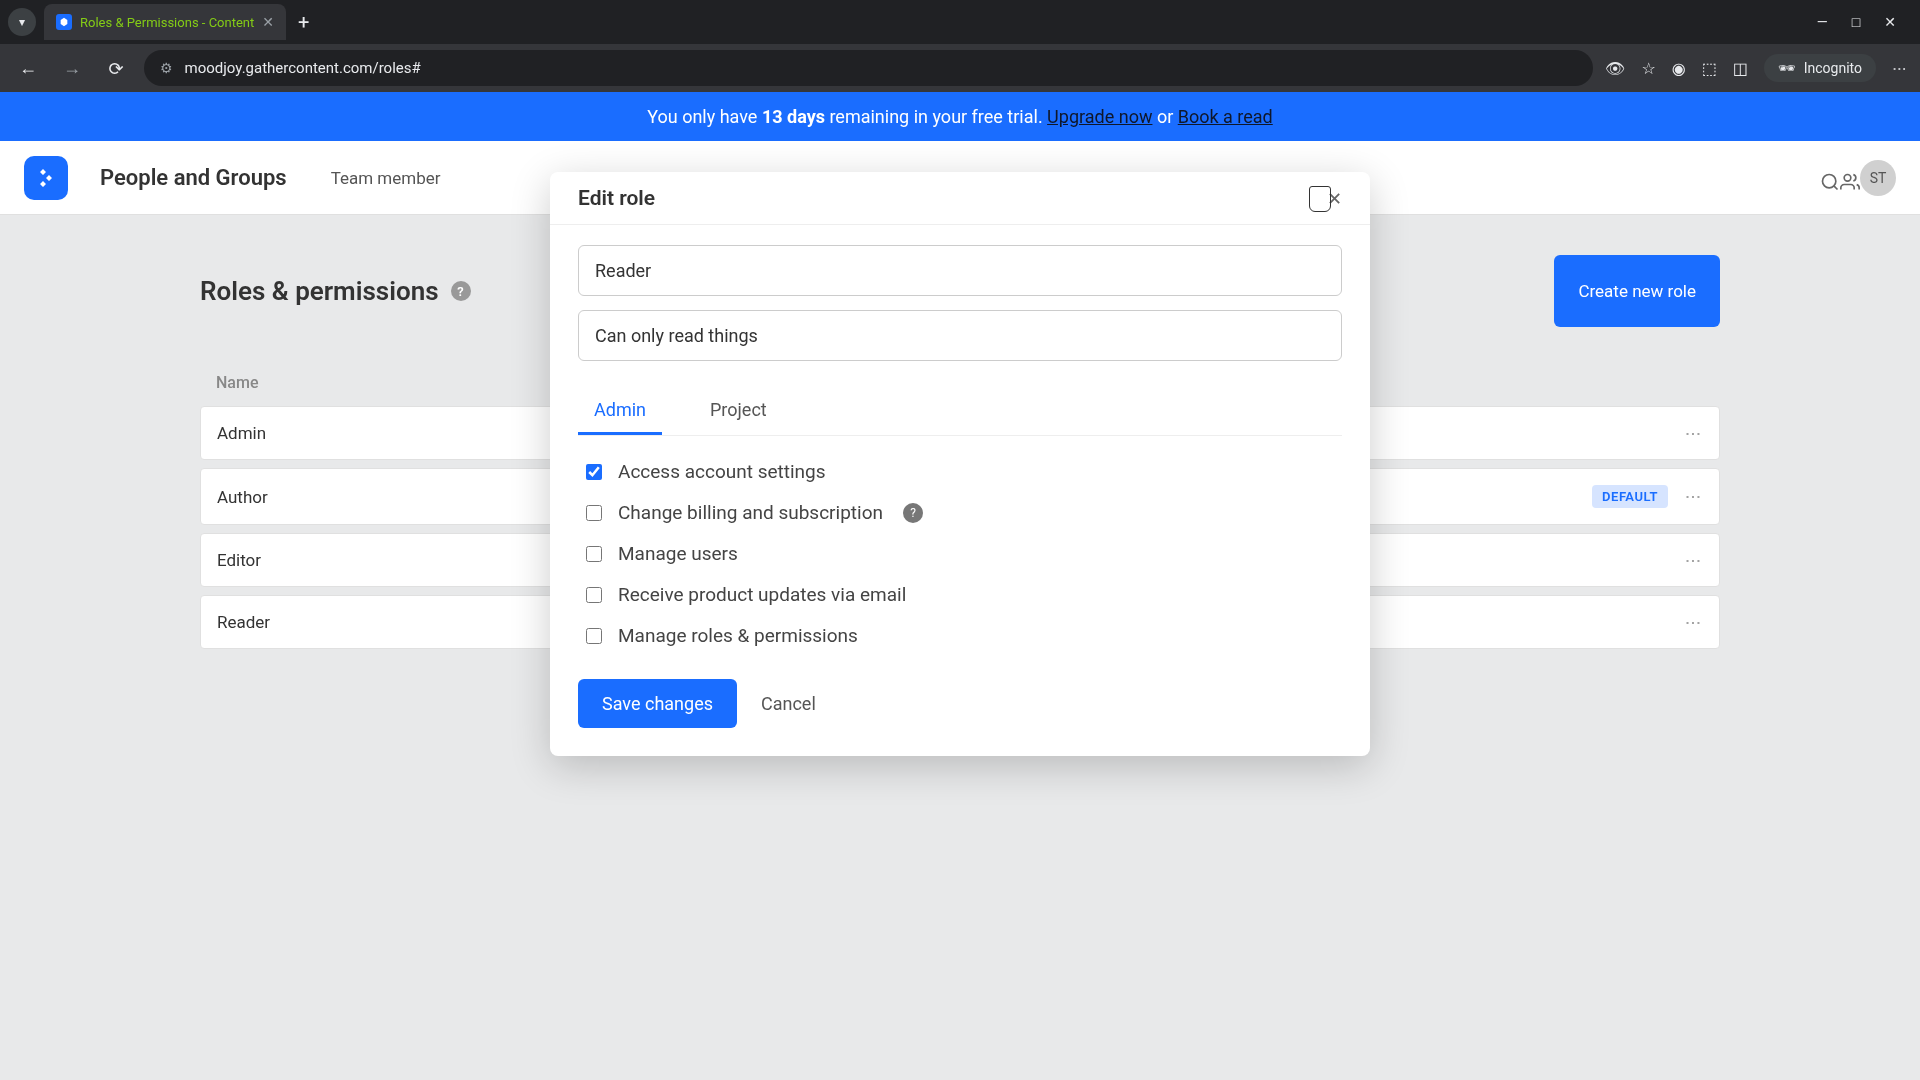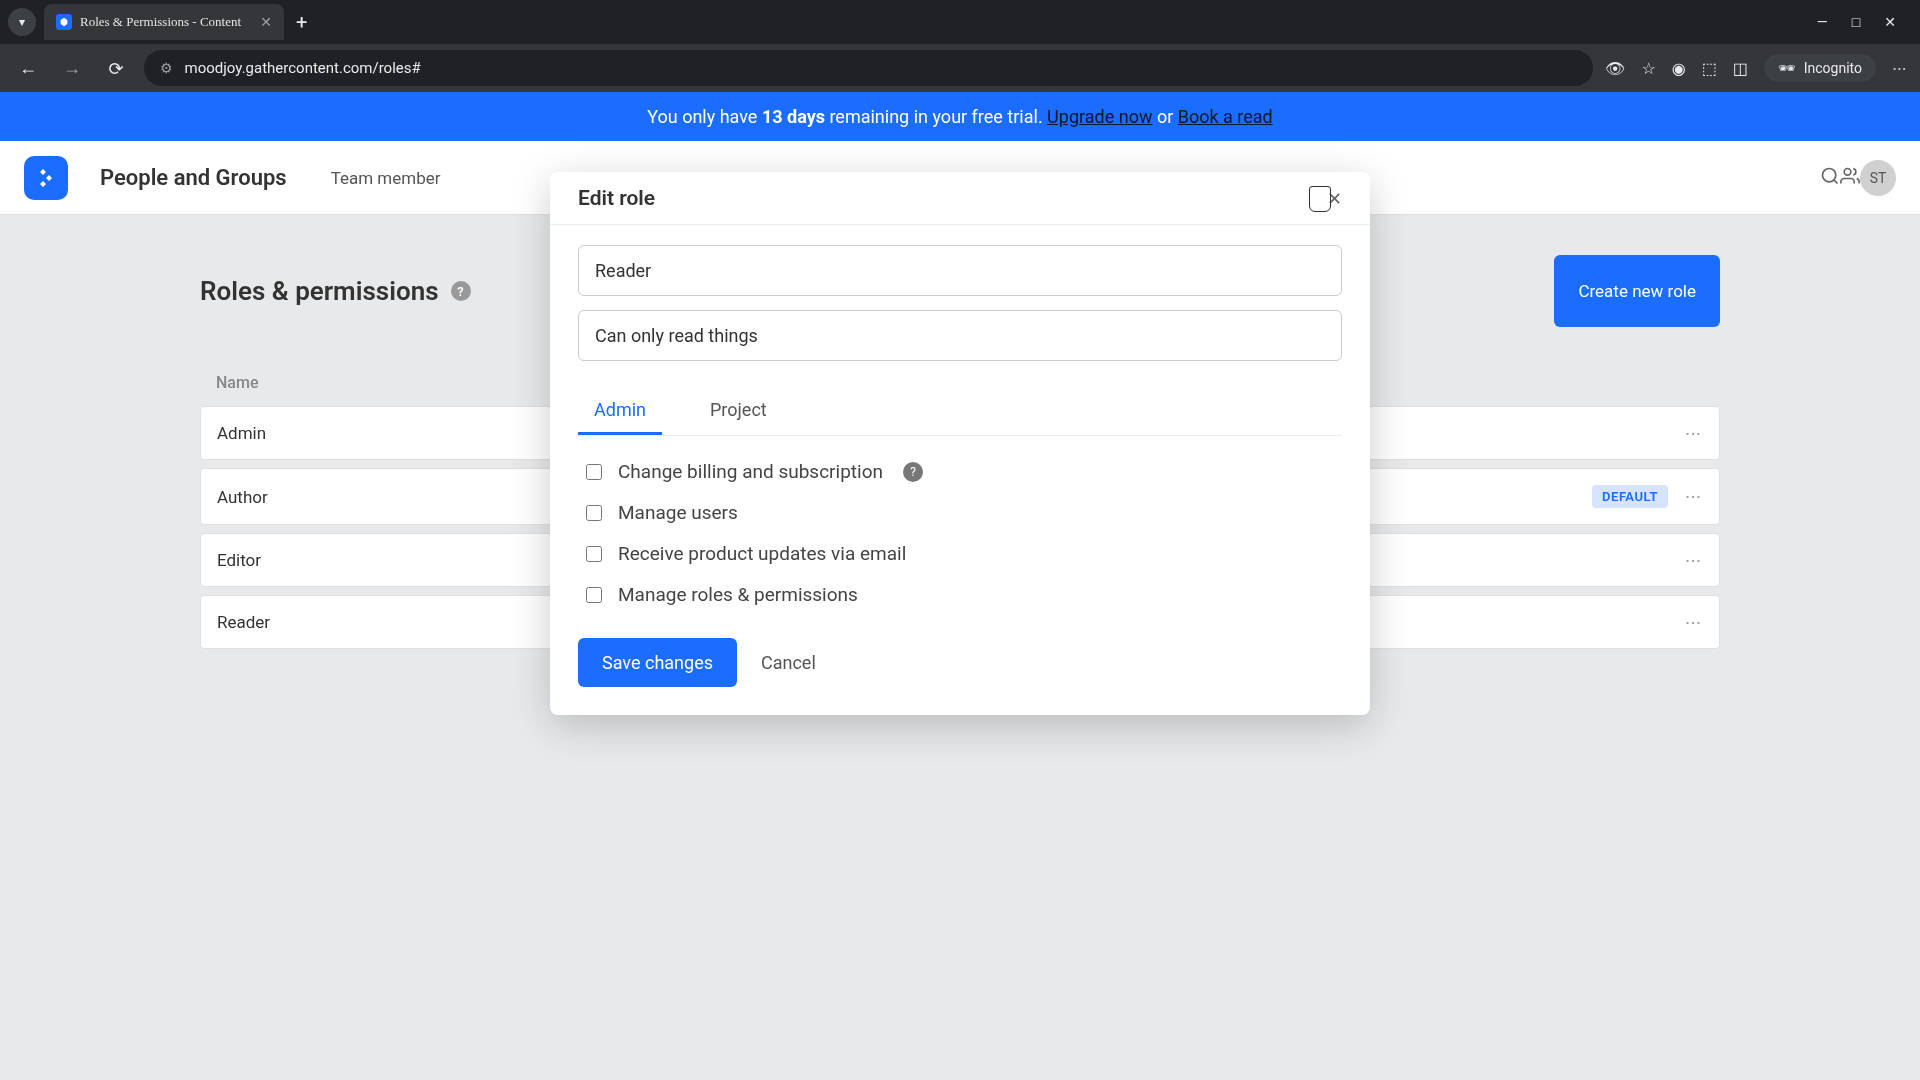--- a/index.html
+++ b/index.html
@@ -5,21 +5,21 @@
     * { margin: 0; padding: 0; box-sizing: border-box; font-family: -apple-system, BlinkMacSystemFont, 'Segoe UI', Roboto, sans-serif; }
     body { width: 1920px; height: 1080px; background: #202124; overflow: hidden; }
     
     
     .browser-chrome { background: #202124; }
     .tab-bar { display: flex; align-items: center; height: 44px; padding: 0 8px; }
     .tab-dropdown { width: 28px; height: 28px; border-radius: 50%; background: #3c4043; display: flex; align-items: center; justify-content: center; color: #e8eaed; margin-right: 8px; font-size: 12px; }
     .tab { display: flex; align-items: center; background: #35363a; border-radius: 8px 8px 0 0; padding: 8px 12px; height: 36px; gap: 8px; min-width: 240px; }
     .tab-favicon { width: 16px; height: 16px; background: #1a6dff; border-radius: 3px; display: flex; align-items: center; justify-content: center; }
     .tab-favicon svg { width: 10px; height: 10px; fill: white; }
-    .tab-title { color: #e5e5e5; font-size: 13px; flex: 1; white-space: nowrap; overflow: hidden; text-overflow: ellipsis; font-family: Liberation Serif, serif; }
+    .tab-title { color: #84cc16; font-size: 13px; flex: 1; white-space: nowrap; overflow: hidden; text-overflow: ellipsis; }
     .tab-close { color: #9aa0a6; font-size: 14px; cursor: pointer; }
     .new-tab { color: #e8eaed; font-size: 20px; margin-left: 12px; cursor: pointer; }
     .window-controls { margin-left: auto; display: flex; gap: 24px; padding-right: 16px; color: #e8eaed; font-size: 14px; }
     .window-controls span { cursor: pointer; }
     
     .toolbar { display: flex; align-items: center; height: 48px; padding: 0 12px; gap: 12px; background: #35363a; }
     .nav-btn { color: #9aa0a6; font-size: 18px; cursor: pointer; width: 32px; text-align: center; }
     .nav-btn.active { color: #e8eaed; }
     .url-bar { flex: 1; background: #202124; border-radius: 20px; height: 36px; display: flex; align-items: center; padding: 0 16px; gap: 12px; color: #e8eaed; font-size: 15px; }
     .url-icon { font-size: 14px; color: #9aa0a6; }
@@ -34,21 +34,21 @@
     .trial-banner { background: #1a6dff; color: white; text-align: center; padding: 14px; font-size: 18px; }
     .trial-banner a { color: #0f172a; text-decoration: underline; }
     .trial-banner .bold { font-weight: 700; }
     
     .app-header { background: white; height: 74px; display: flex; align-items: center; padding: 0 24px; gap: 32px; border-bottom: 1px solid #e0e0e0; }
     .app-logo { width: 44px; height: 44px; background: #1a6dff; border-radius: 10px; display: flex; align-items: center; justify-content: center; }
     .app-logo svg { width: 24px; height: 24px; fill: white; }
     .app-title { font-size: 22px; font-weight: 600; color: #333; }
     .app-nav { display: flex; gap: 32px; margin-left: 12px; }
     .app-nav-item { color: #555; font-size: 17px; cursor: pointer; }
-    .header-icons { margin-left: auto; display: flex; align-items: center; }
+    .header-icons { margin-left: auto; display: flex; align-items: flex-end; }
     .header-icon { color: #666; font-size: 18px; cursor: pointer; }
     .avatar { width: 36px; height: 36px; border-radius: 50%; background: #d0d0d0; display: flex; align-items: center; justify-content: center; font-size: 14px; color: #555; }
     
     .main-content { padding: 40px 200px; }
     .content-header { display: flex; justify-content: space-between; align-items: center; margin-bottom: 32px; }
     .page-title { font-size: 26px; font-weight: 600; color: #333; display: flex; align-items: center; gap: 12px; }
     .help-icon { width: 20px; height: 20px; border-radius: 50%; background: #999; color: white; display: inline-flex; align-items: center; justify-content: center; font-size: 13px; }
     .create-btn { background: #1a6dff; color: white; border: none; padding: 26px 24px; border-radius: 6px; font-size: 17px; cursor: pointer; }
     
     .roles-table { background: transparent; }
@@ -207,20 +207,24 @@
       </div>
       <div class="modal-body">
         <input class="modal-input" value="Reader" style="">
         <input class="modal-input" value="Can only read things" style="">
         <div class="modal-tabs">
           <div class="modal-tab active">Admin</div>
           <div class="modal-tab">Project</div>
         </div>
         <div class="permission-list" id="permissions-list">
             <label class="permission-item">
+              <input type="checkbox" checked="" style="">
+              <span>Access account settings</span>
+            </label>
+            <label class="permission-item">
               <input type="checkbox" style="">
               <span>Change billing and subscription</span>
               <span class="perm-help">?</span>
             </label>
             <label class="permission-item">
               <input type="checkbox" style="">
               <span>Manage users</span>
             </label>
             <label class="permission-item">
               <input type="checkbox" style="">

